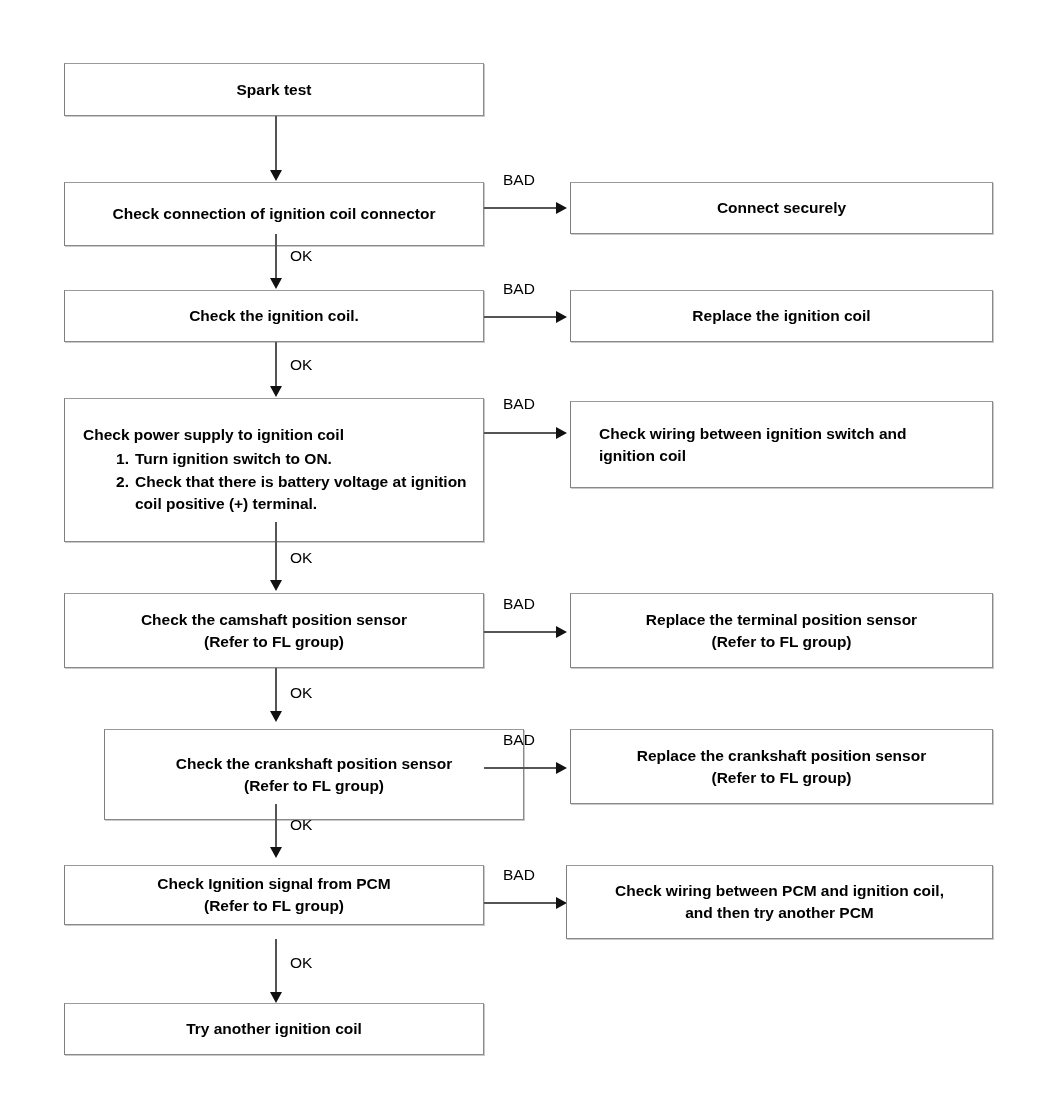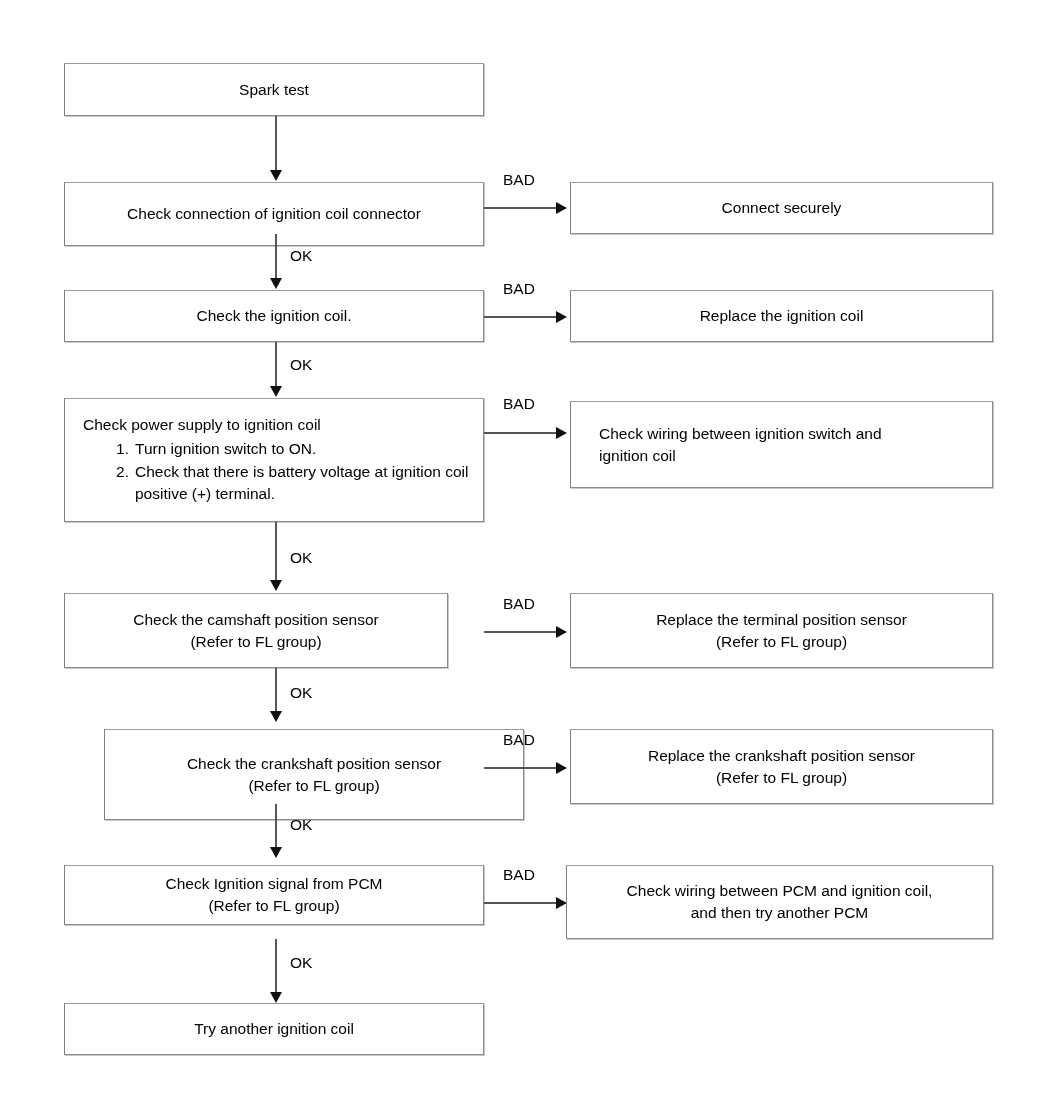--- a/index.html
+++ b/index.html
@@ -35,20 +35,21 @@
     line-height: 1.42;
     color: #000;
     padding: 4px 10px;
   }
   .node-box.align-left {
     justify-content: flex-start;
     text-align: left;
   }
   .node-inner {
     width: 100%;
+    font-weight: bold;
   }
   .node-title-line {
     display: block;
   }
   .node-sub-line {
     display: block;
   }
   .step-list {
     list-style: none;
     margin: 2px 0 0 0;
@@ -139,21 +140,21 @@
   <div class="edge-label" style="left:503px; top:281px;">BAD</div>
 
   <div class="node-box" style="left:570px; top:290px; width:423px; height:52px;">
     <span class="node-inner">Replace the ignition coil</span>
   </div>
 
   <div class="v-line" style="left:275px; top:342px; height:46px;"></div>
   <div class="arrow-down" style="left:270px; top:386px;"></div>
   <div class="edge-label" style="left:290px; top:357px;">OK</div>
 
-  <div class="node-box align-left" style="left:64px; top:398px; width:420px; height:124px; padding-left:18px; padding-right:12px;">
+  <div class="node-box align-left" style="left:64px; top:398px; width:420px; height:144px; padding-left:18px; padding-right:12px;">
     <div class="node-inner">
       <span class="node-title-line">Check power supply to ignition coil</span>
       <ol class="step-list">
         <li>
           <span class="step-num">1.</span>
           <span>Turn ignition switch to ON.</span>
         </li>
         <li>
           <span class="step-num">2.</span>
           <span>Check that there is battery voltage at ignition coil positive (+) terminal.</span>
@@ -170,21 +171,21 @@
     <div class="node-inner">
       <span class="node-title-line">Check wiring between ignition switch and</span>
       <span class="node-sub-line">ignition coil</span>
     </div>
   </div>
 
   <div class="v-line" style="left:275px; top:522px; height:60px;"></div>
   <div class="arrow-down" style="left:270px; top:580px;"></div>
   <div class="edge-label" style="left:290px; top:550px;">OK</div>
 
-  <div class="node-box" style="left:64px; top:593px; width:384px; height:75px;">
+  <div class="node-box" style="left:64px; top:593px; width:420px; height:75px;">
     <div class="node-inner">
       <span class="node-title-line">Check the camshaft position sensor</span>
       <span class="node-sub-line">(Refer to FL group)</span>
     </div>
   </div>
 
   <div class="h-line" style="left:484px; top:631px; width:74px;"></div>
   <div class="arrow-right" style="left:556px; top:626px;"></div>
   <div class="edge-label" style="left:503px; top:596px;">BAD</div>
 

